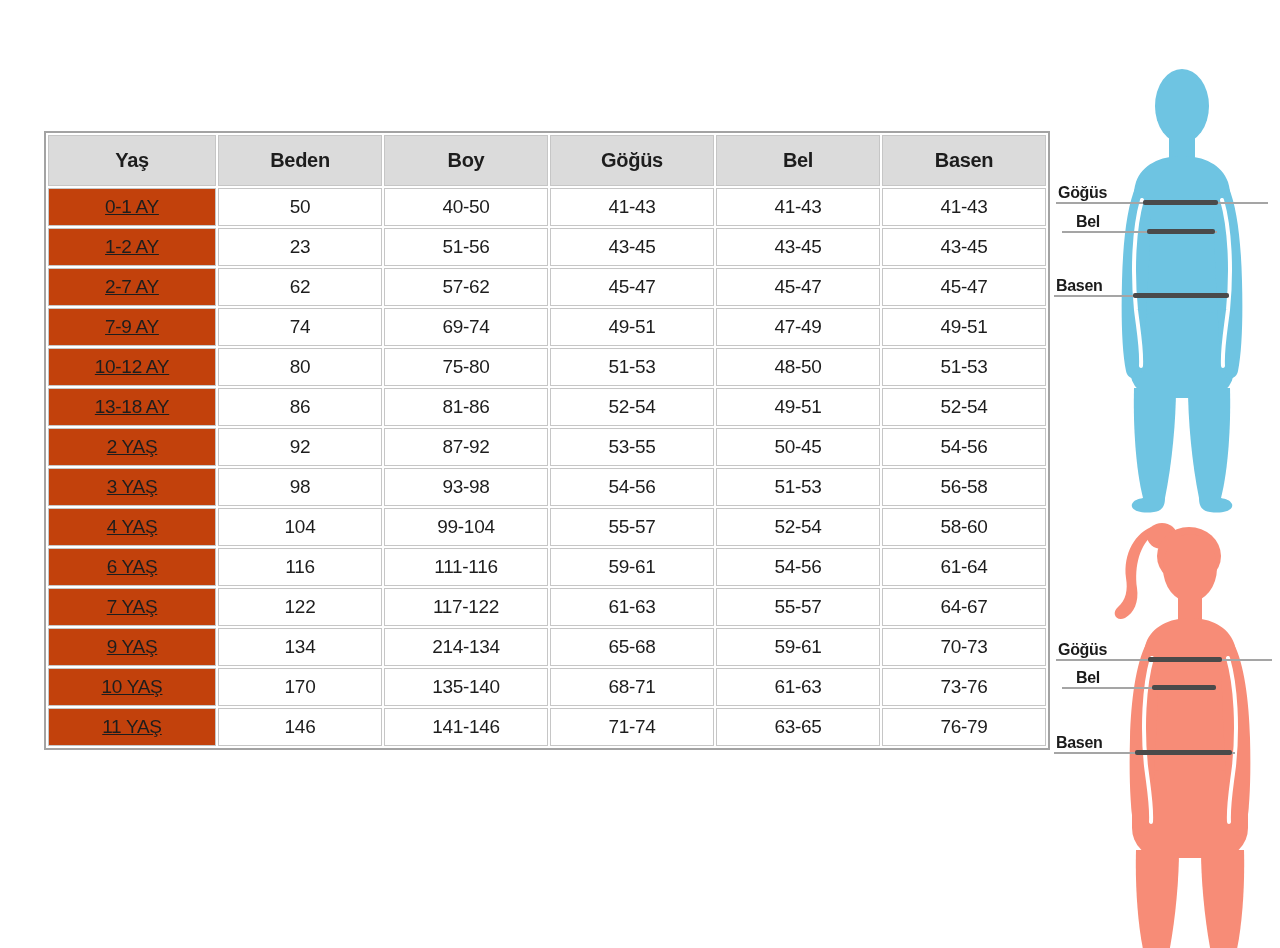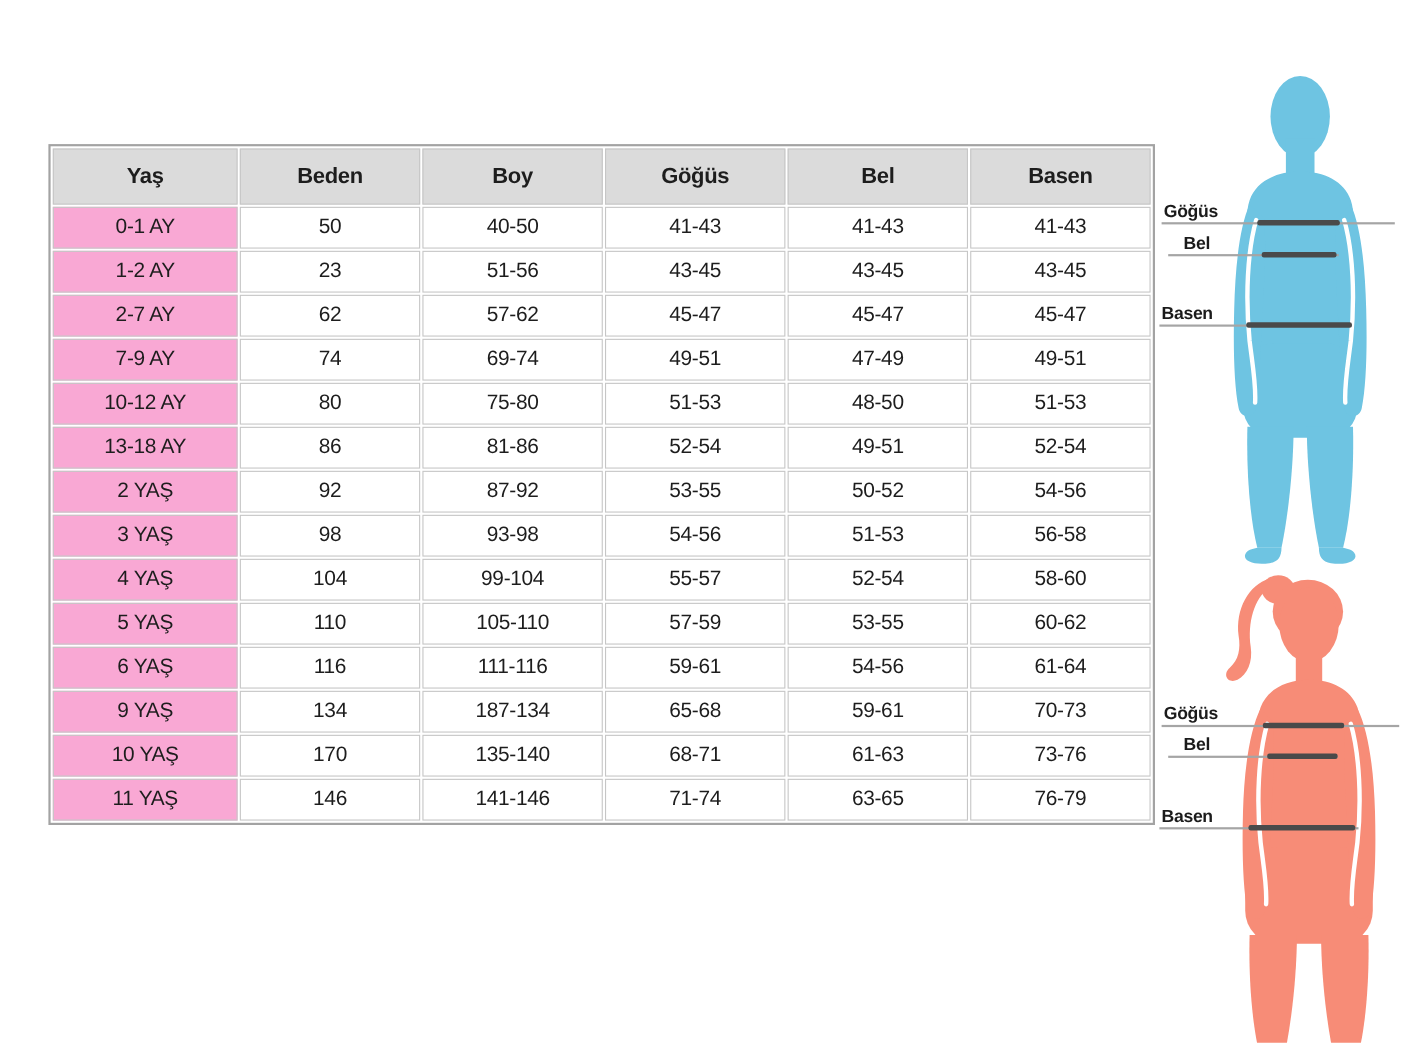--- a/index.html
+++ b/index.html
@@ -20,21 +20,21 @@
     color: #1d1d1d; overflow: hidden; white-space: nowrap;
   }
   table.size-table th {
     height: 51px; background: #dbdbdb;
     font-size: 20px; font-weight: bold; letter-spacing: -0.3px;
   }
   table.size-table td {
     height: 38px; background: #ffffff;
     font-size: 19px; font-weight: normal; letter-spacing: -0.3px;
   }
-  table.size-table td.age-cell { background: #f9a8d4; }
+  table.size-table td.age-cell { background: #c2410c; text-decoration: underline; }
 
   
   .figure-panel { position: absolute; left: 1050px; top: 0; width: 230px; height: 948px; }
   .silhouette { position: absolute; }
   .m-label {
     position: absolute; font-size: 16px; font-weight: bold; color: #1b1b1b;
     letter-spacing: -0.3px; z-index: 3; white-space: nowrap;
   }
   .thin-line { position: absolute; height: 2px; background: #a5a5a5; z-index: 2; }
   .dark-line { position: absolute; height: 5px; background: #4a4a4a; border-radius: 2px; z-index: 2; }
@@ -102,59 +102,59 @@
           <td>81-86</td>
           <td>52-54</td>
           <td>49-51</td>
           <td>52-54</td>
         </tr>
         <tr>
           <td class="age-cell">2 YAŞ</td>
           <td>92</td>
           <td>87-92</td>
           <td>53-55</td>
-          <td>50-52</td>
+          <td>50-45</td>
           <td>54-56</td>
         </tr>
         <tr>
           <td class="age-cell">3 YAŞ</td>
           <td>98</td>
           <td>93-98</td>
           <td>54-56</td>
           <td>51-53</td>
           <td>56-58</td>
         </tr>
         <tr>
           <td class="age-cell">4 YAŞ</td>
           <td>104</td>
           <td>99-104</td>
           <td>55-57</td>
           <td>52-54</td>
           <td>58-60</td>
         </tr>
         <tr>
-          <td class="age-cell">5 YAŞ</td>
-          <td>110</td>
-          <td>105-110</td>
-          <td>57-59</td>
-          <td>53-55</td>
-          <td>60-62</td>
-        </tr>
-        <tr>
           <td class="age-cell">6 YAŞ</td>
           <td>116</td>
           <td>111-116</td>
           <td>59-61</td>
           <td>54-56</td>
           <td>61-64</td>
         </tr>
         <tr>
+          <td class="age-cell">7 YAŞ</td>
+          <td>122</td>
+          <td>117-122</td>
+          <td>61-63</td>
+          <td>55-57</td>
+          <td>64-67</td>
+        </tr>
+        <tr>
           <td class="age-cell">9 YAŞ</td>
           <td>134</td>
-          <td>187-134</td>
+          <td>214-134</td>
           <td>65-68</td>
           <td>59-61</td>
           <td>70-73</td>
         </tr>
         <tr>
           <td class="age-cell">10 YAŞ</td>
           <td>170</td>
           <td>135-140</td>
           <td>68-71</td>
           <td>61-63</td>

